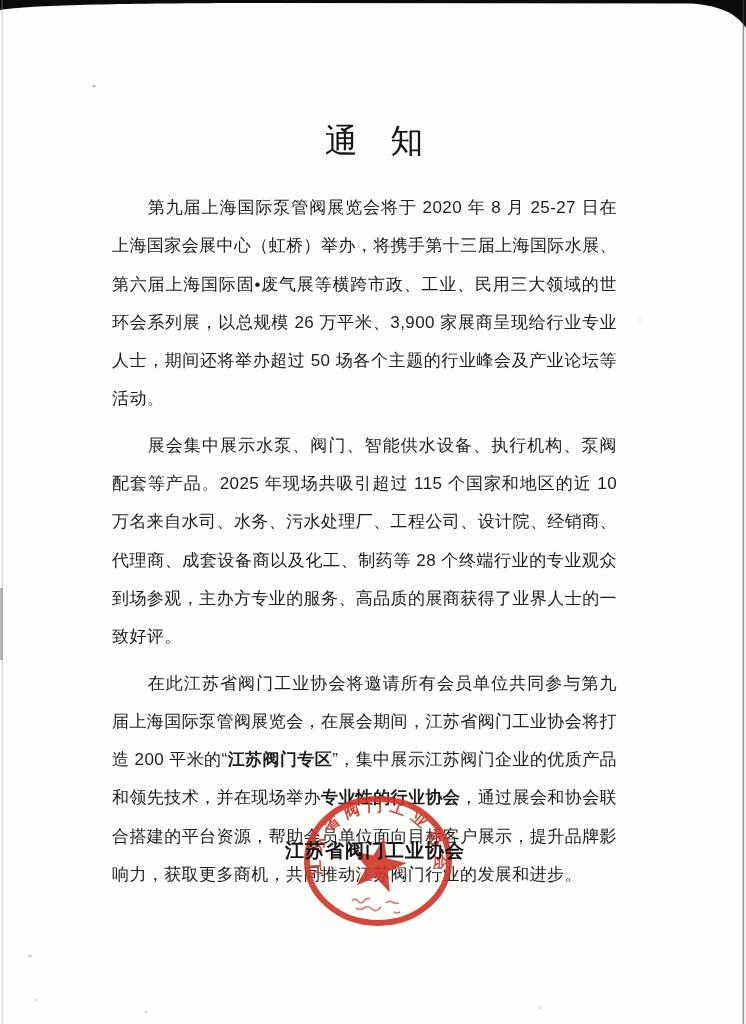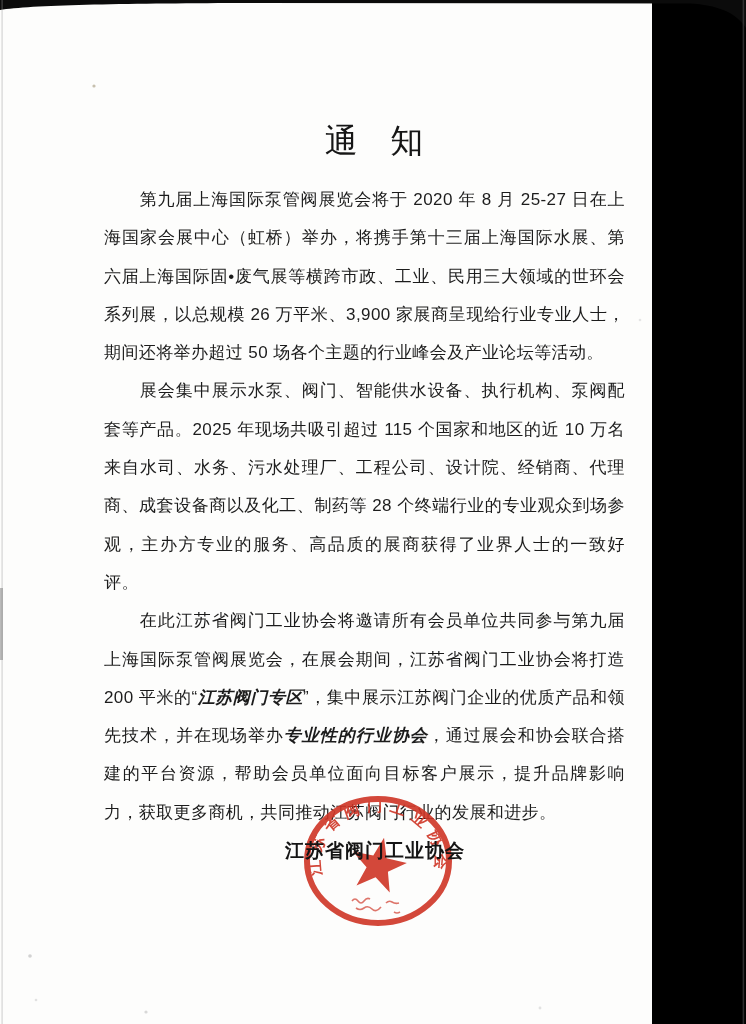--- a/index.html
+++ b/index.html
@@ -3,40 +3,40 @@
 <meta charset="utf-8">
 <style>
   html,body{margin:0;padding:0;}
   body{
     width:746px;height:1024px;
     background:#000;
     font-family:"Liberation Sans",sans-serif;
     overflow:hidden;
   }
   .scan{
-    position:relative;width:652px;height:1024px;
+    position:relative;width:746px;height:1024px;
     background:#fdfdfc;
   }
   .page-title{
     position:absolute;left:104px;top:97px;width:540px;
     text-align:center;
     font-size:33px;font-weight:500;color:#161616;
     letter-spacing:0.35em;text-indent:0.35em;
     z-index:1;
   }
   .body-text{
     position:absolute;left:104px;top:181px;width:521px;
     font-size:17px;line-height:38.3px;
     letter-spacing:0.4px;
     color:#1c1c1c;
     text-align:justify;
     z-index:1;
   }
-  .body-text p{margin:0;text-indent:2.1em;}
-  .b{font-weight:700;font-style:italic;}
+  .body-text p{margin:8px;text-indent:2.1em;}
+  .b{font-weight:700;}
   .signature{
     position:absolute;left:285px;top:838px;
     font-size:19px;font-weight:600;color:#141414;
     letter-spacing:1px;
     z-index:3;
   }
   .seal{
     position:absolute;left:298px;top:791px;
     width:160px;height:140px;
     z-index:2;opacity:0.9;

